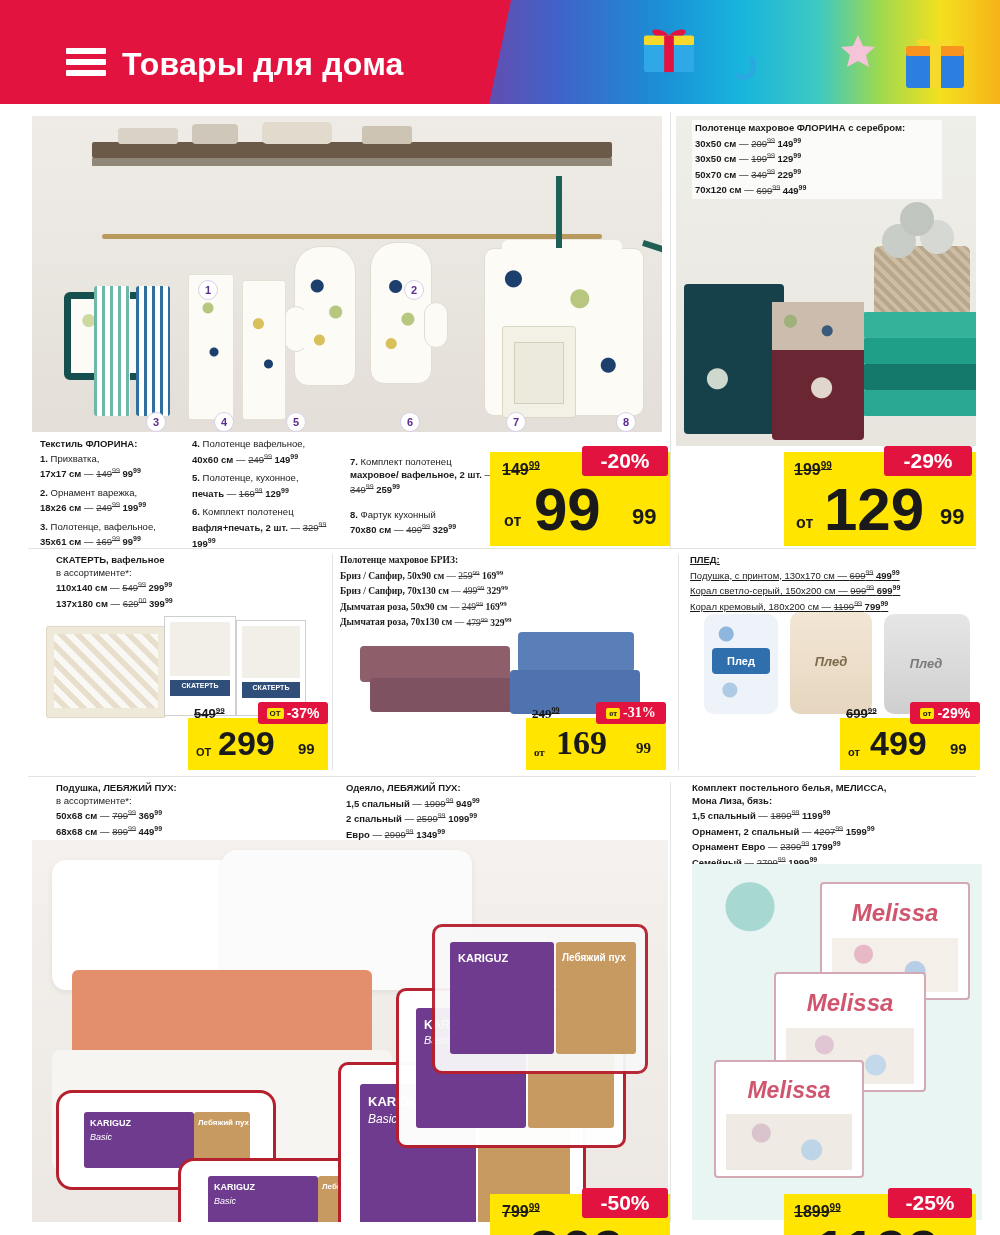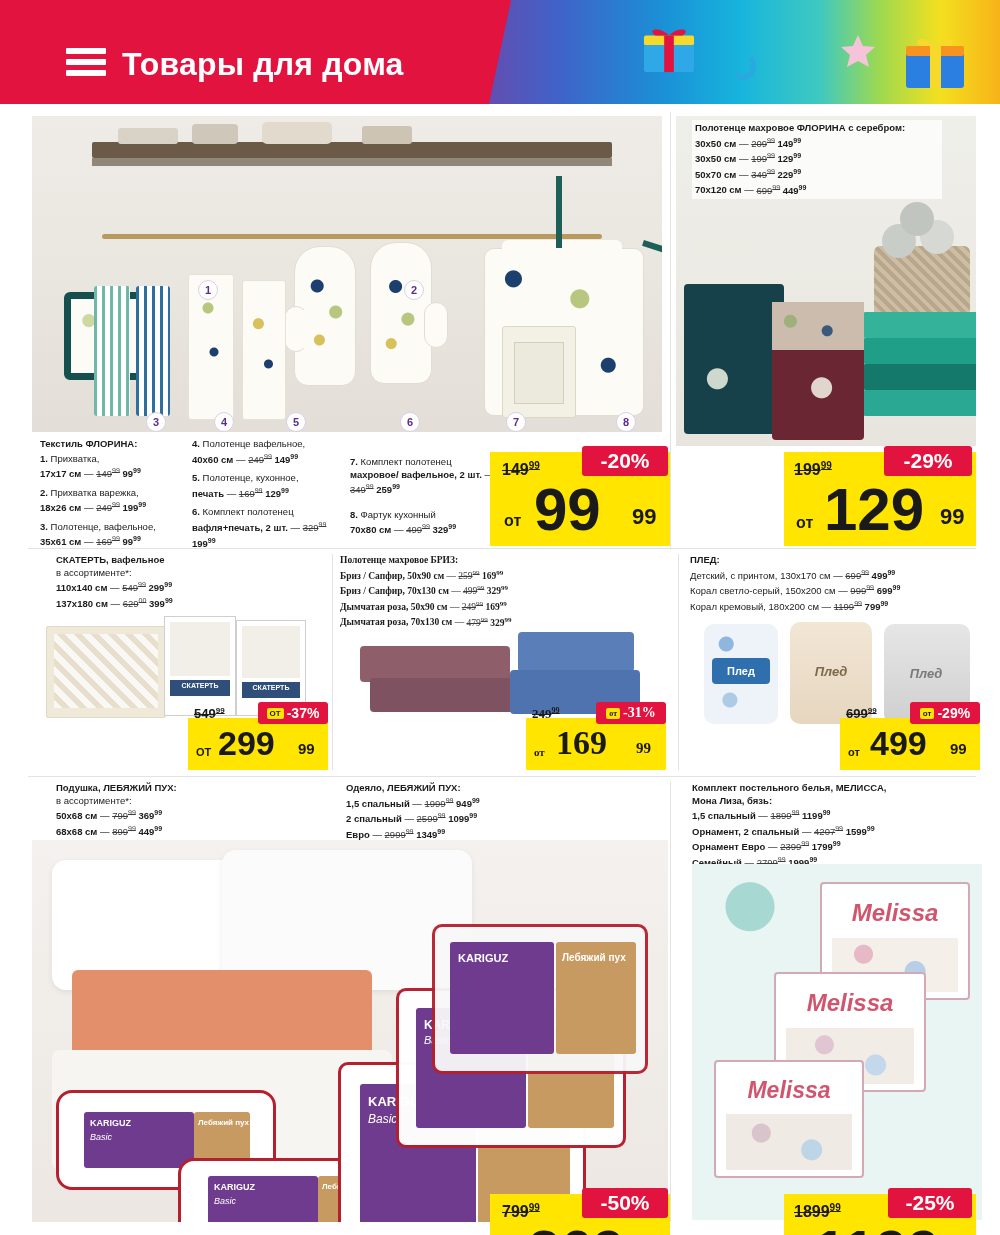--- a/index.html
+++ b/index.html
@@ -210,21 +210,21 @@
       <div><b>Текстиль ФЛОРИНА:</b></div>
       <div style="margin-top:2px;">
         <b>1.</b>
         <span>Прихватка,</span><br>
         <b>17х17 см</b> —
         <span class="old"><span>149</span><span class="sup">99</span></span>
         <b><span>99</span><span class="sup">99</span></b>
       </div>
       <div style="margin-top:6px;">
         <b>2.</b>
-        <span>Прихватка варежка,</span><br>
+        <span>Орнамент варежка,</span><br>
         <b>18х26 см</b> —
         <span class="old"><span>249</span><span class="sup">99</span></span>
         <b><span>199</span><span class="sup">99</span></b>
       </div>
       <div style="margin-top:6px;">
         <b>3.</b>
         <span>Полотенце, вафельное,</span><br>
         <b>35х61 см</b> —
         <span class="old"><span>169</span><span class="sup">99</span></span>
         <b><span>99</span><span class="sup">99</span></b>
@@ -392,28 +392,28 @@
         <span class="ot">от</span>
           <span>-31%</span>
       </div>
       <div class="from" style="left:8px;top:28px;font-size:11px;">от</div>
       <div class="big" style="left:30px;top:8px;font-size:34px;">169</div>
       <div class="cents" style="left:110px;top:22px;font-size:15px;">99</div>
     </div>
   </div>
 
   <div class="blk" style="left:690px; top:450px; width:290px; height:216px;">
-    <div class="desc" style="position:absolute;left:0;top:0;width:280px;">
+    <div class="desc" style="position:absolute;left:0;top:0;width:280px;text-decoration:underline;">
       <div><b>ПЛЕД:</b></div>
-      <div><span>Детский, с принтом, 130х170 см</span> — <span class="old"><span>699</span><span class="sup">99</span></span> <b><span>499</span><span class="sup">99</span></b></div>
+      <div><span>Подушка, с принтом, 130х170 см</span> — <span class="old"><span>699</span><span class="sup">99</span></span> <b><span>499</span><span class="sup">99</span></b></div>
       <div><span>Корал светло-серый, 150х200 см</span> — <span class="old"><span>999</span><span class="sup">99</span></span> <b><span>699</span><span class="sup">99</span></b></div>
       <div><span>Корал кремовый, 180х200 см</span> — <span class="old"><span>1199</span><span class="sup">99</span></span> <b><span>799</span><span class="sup">99</span></b></div>
     </div>
 
-    <div class="photo" style="left:8px;top:62px;width:282px;height:112px;text-align:center;">
+    <div class="photo" style="left:8px;top:52px;width:282px;height:112px;text-align:center;">
       <div style="position:absolute;left:6px;top:8px;width:74px;height:100px;border-radius:10px;background:
         radial-gradient(circle at 30% 20%, #8fb7dd 0 7px, transparent 8px),
         radial-gradient(circle at 62% 46%, #c9d9ec 0 8px, transparent 9px),
         radial-gradient(circle at 35% 76%, #aecbe6 0 7px, transparent 8px),#eef3f9;"></div>
       <div style="position:absolute;left:14px;top:42px;width:58px;height:26px;border-radius:4px;background:#2f6fae;color:#fff;font-size:11px;font-weight:bold;display:flex;align-items:center;justify-content:center;">Плед</div>
 
       <div style="position:absolute;left:92px;top:6px;width:82px;height:102px;border-radius:10px;background:linear-gradient(180deg,#f2e6d5,#e6d6bf);"></div>
       <div style="position:absolute;left:104px;top:44px;width:58px;height:22px;color:#7d6a4c;font-size:13px;font-weight:bold;font-style:italic;display:flex;align-items:center;justify-content:center;">Плед</div>
 
       <div style="position:absolute;left:186px;top:8px;width:86px;height:100px;border-radius:10px;background:linear-gradient(180deg,#e6e6e6,#cfcfcf);"></div>

